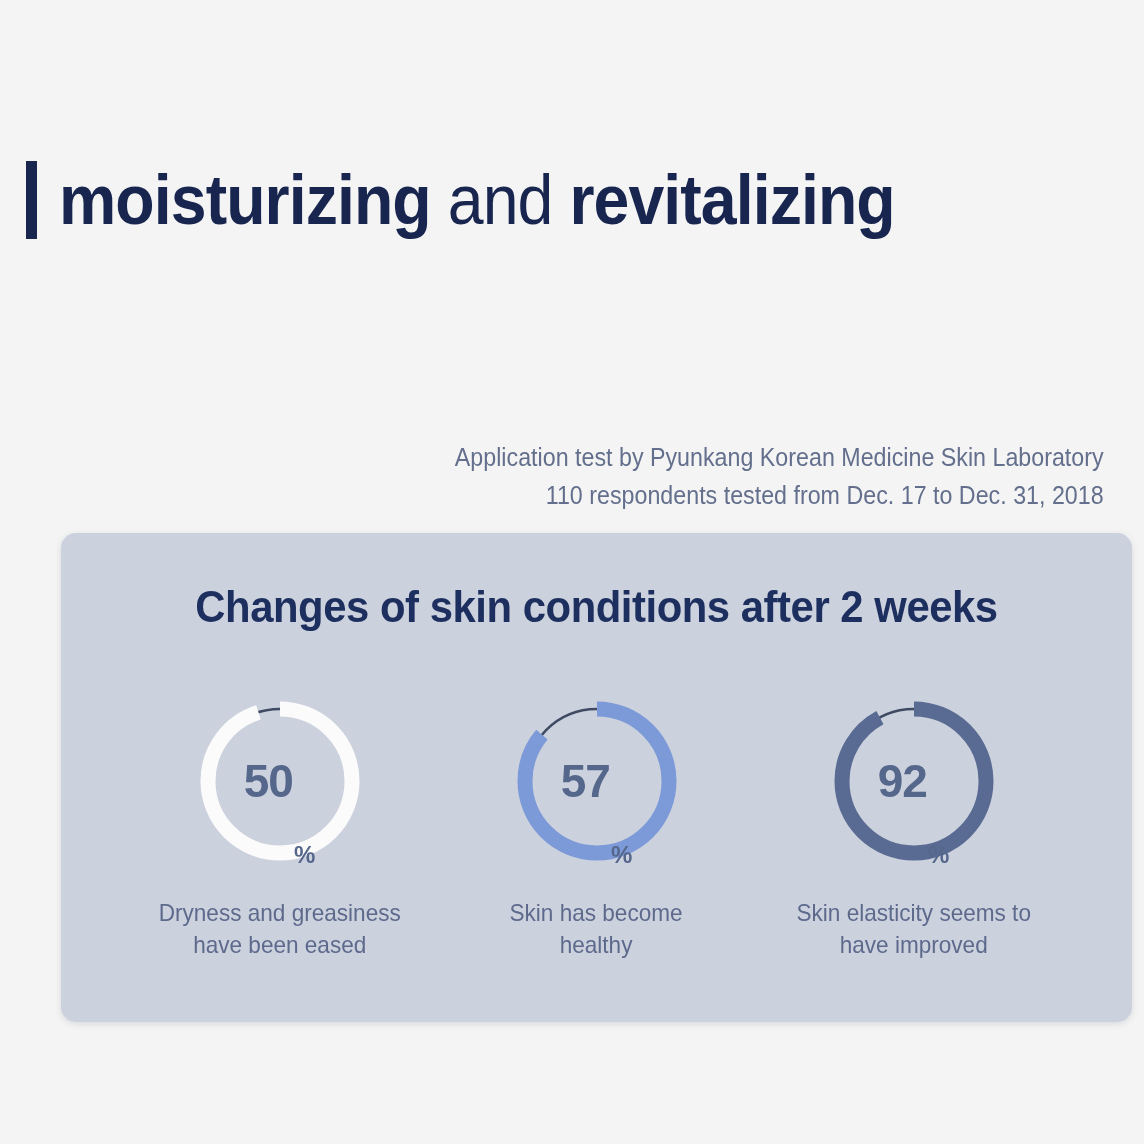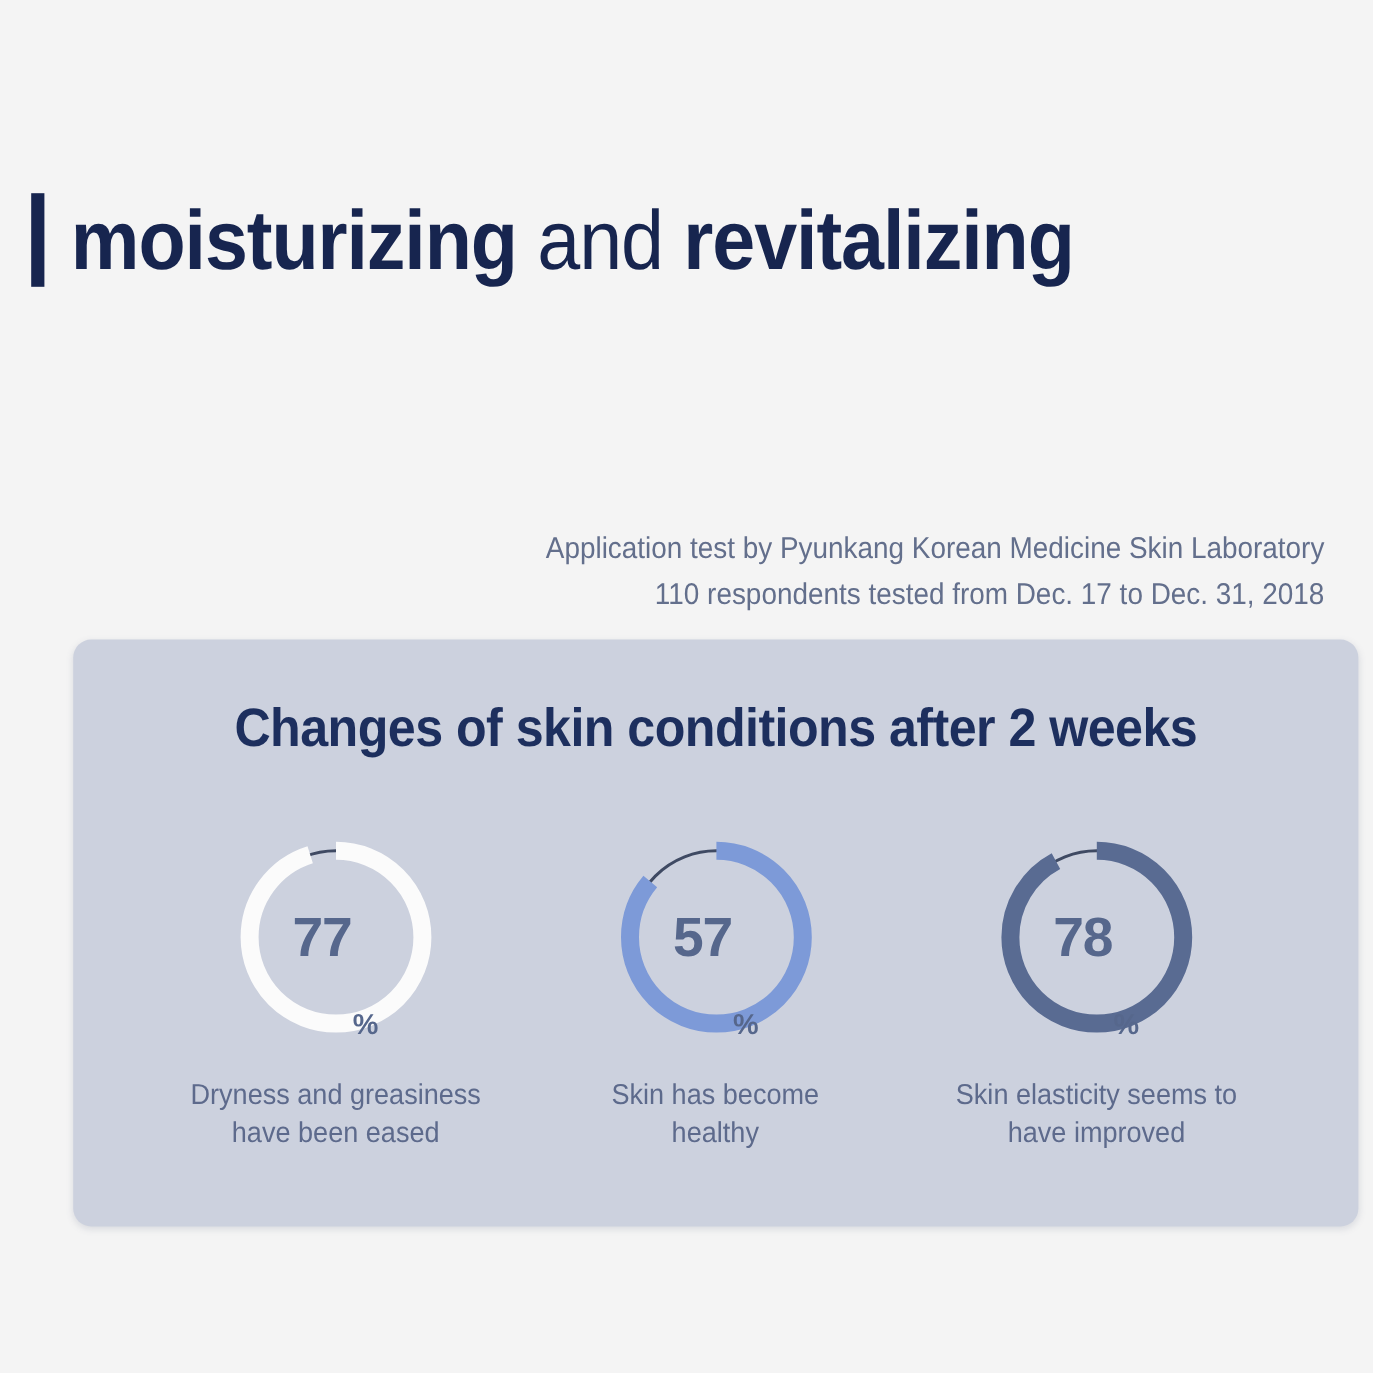--- a/index.html
+++ b/index.html
@@ -163,21 +163,21 @@
 
   <div class="donut-row">
 
     <div class="donut-cell">
       <div class="donut-wrap">
         <svg viewBox="0 0 180 180">
           <circle cx="90" cy="90" r="72" fill="none" stroke="#3f4a63" stroke-width="2.5" stroke-dasharray="452.39" stroke-dashoffset="0" transform="rotate(-90 90 90)"></circle>
           <circle class="ring" cx="90" cy="90" r="72" fill="none" stroke="#fbfbfb" stroke-width="15" stroke-dasharray="429.77 452.39" stroke-dashoffset="0" transform="rotate(-90 90 90)"></circle>
         </svg>
         <div class="donut-value">
-          <span class="donut-num">77</span>
+          <span class="donut-num">50</span>
           <span class="donut-pct">%</span>
         </div>
       </div>
       <div class="donut-caption">
         <div>Dryness and greasiness</div>
         <div>have been eased</div>
       </div>
     </div>
 
     <div class="donut-cell">
@@ -197,21 +197,21 @@
       </div>
     </div>
 
     <div class="donut-cell">
       <div class="donut-wrap">
         <svg viewBox="0 0 180 180">
           <circle cx="90" cy="90" r="72" fill="none" stroke="#3f4a63" stroke-width="2.5" stroke-dasharray="452.39" stroke-dashoffset="0" transform="rotate(-90 90 90)"></circle>
           <circle class="ring" cx="90" cy="90" r="72" fill="none" stroke="#596b92" stroke-width="15" stroke-dasharray="416.20 452.39" stroke-dashoffset="0" transform="rotate(-90 90 90)"></circle>
         </svg>
         <div class="donut-value">
-          <span class="donut-num">78</span>
+          <span class="donut-num">92</span>
           <span class="donut-pct">%</span>
         </div>
       </div>
       <div class="donut-caption">
         <div>Skin elasticity seems to</div>
         <div>have improved</div>
       </div>
     </div>
 
   </div>

